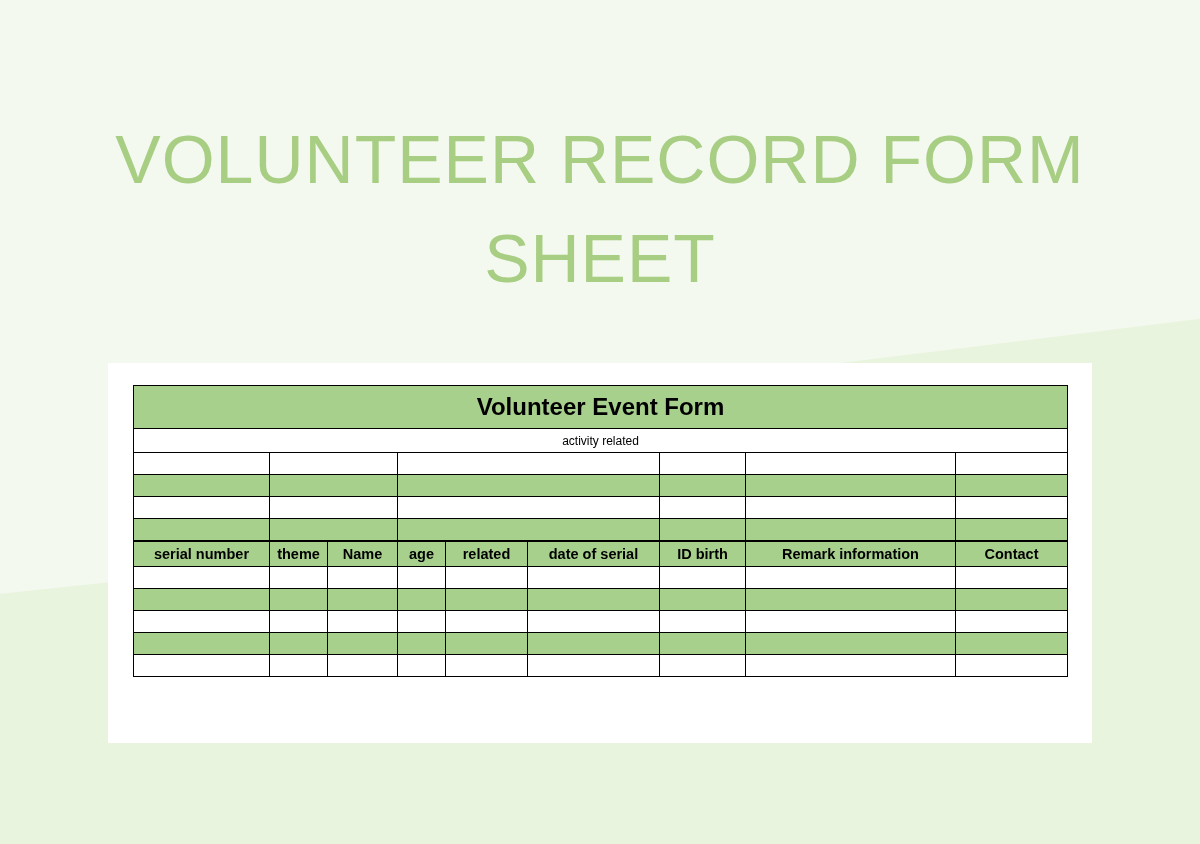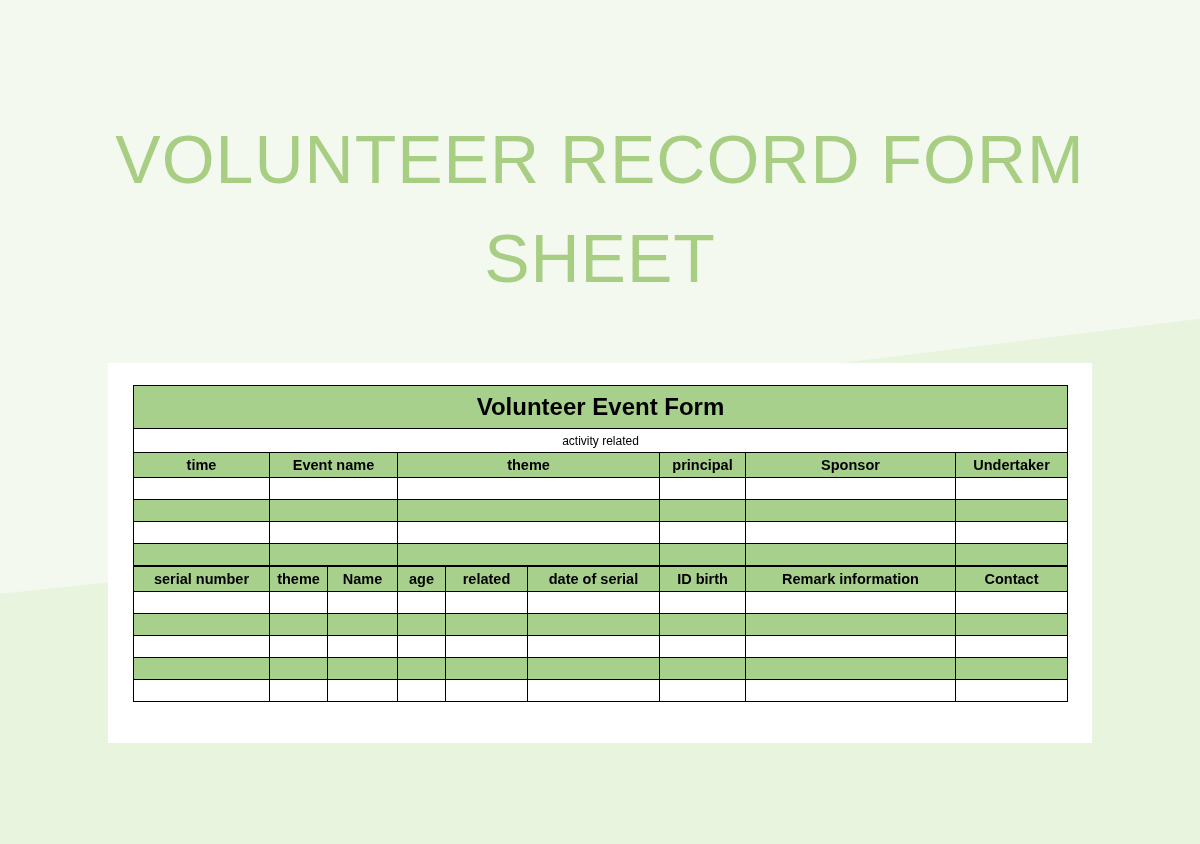--- a/index.html
+++ b/index.html
@@ -128,28 +128,20 @@
       </colgroup>
       <tbody>
         <tr>
           <td class="c-green sheet-title" colspan="6">Volunteer Event Form</td>
         </tr>
 
         <tr class="section-row">
           <td class="c-white" colspan="6">activity related</td>
         </tr>
 
-        <tr class="header-row">
-          <td class="c-green">time</td>
-          <td class="c-green">Event name</td>
-          <td class="c-green">theme</td>
-          <td class="c-green">principal</td>
-          <td class="c-green">Sponsor</td>
-          <td class="c-green">Undertaker</td>
-        </tr>
 
         <tr class="data-row">
           <td class="c-white"></td>
           <td class="c-white"></td>
           <td class="c-white"></td>
           <td class="c-white"></td>
           <td class="c-white"></td>
           <td class="c-white"></td>
         </tr>
         <tr class="data-row">

